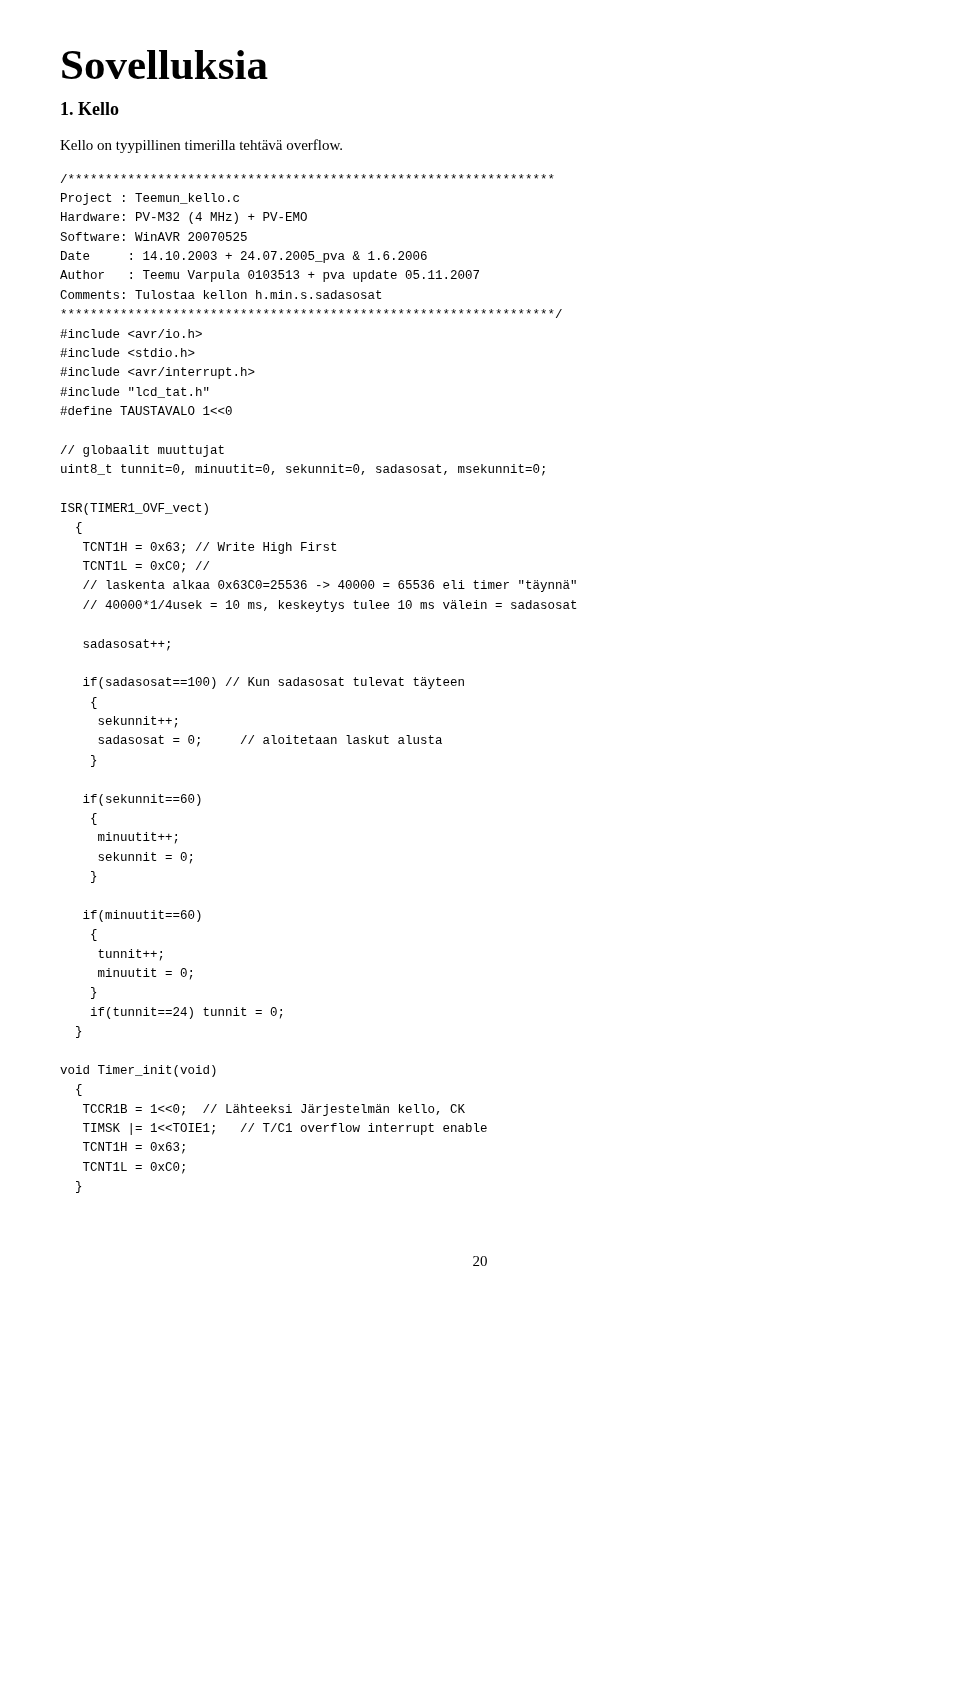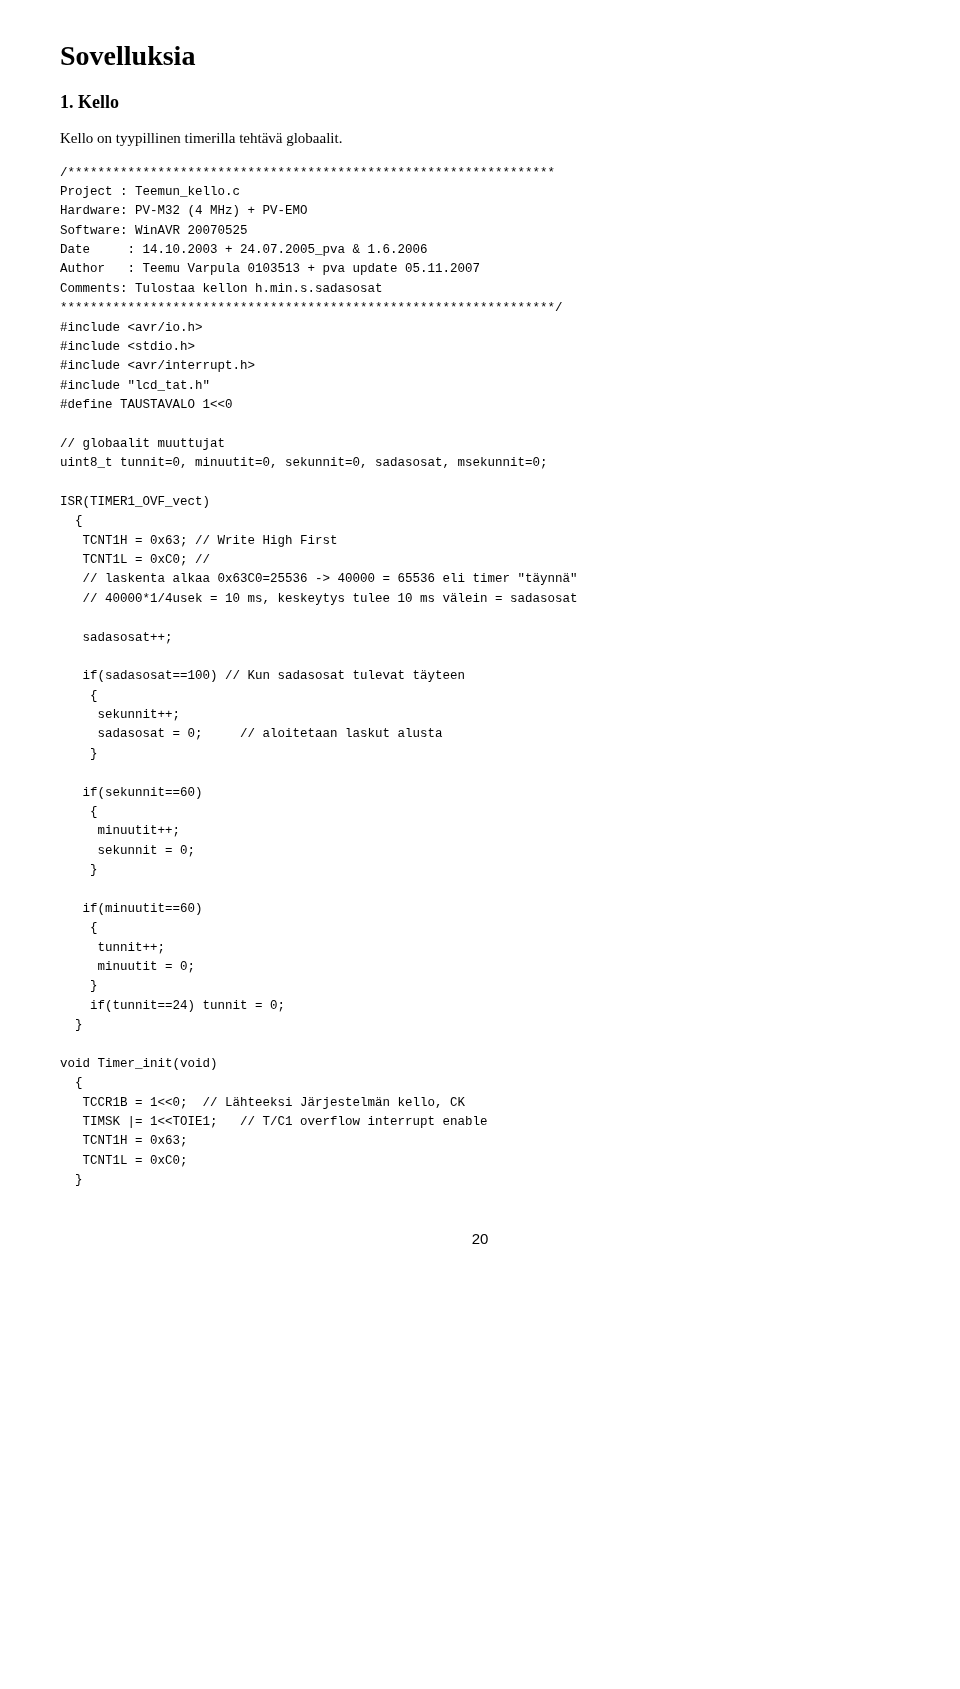--- a/index.html
+++ b/index.html
@@ -9,23 +9,23 @@
     }
     body {
       background: #ffffff;
       font-family: Georgia, 'Times New Roman', serif;
       color: #000000;
       width: 960px;
       min-height: 1689px;
       padding: 40px 60px 60px 60px;
     }
     h1.page-title {
-      font-size: 28px;
+      font-size: 43px;
       font-weight: bold;
-      margin-bottom: 20px;
+      margin-bottom: 10px;
     }
     h2.section-title {
       font-size: 18px;
       font-weight: bold;
       margin-bottom: 14px;
     }
     p.intro-text {
       font-size: 15px;
       margin-bottom: 14px;
       line-height: 1.5;
@@ -35,35 +35,35 @@
       font-size: 12.5px;
       line-height: 1.55;
       white-space: pre;
       background: #ffffff;
       color: #000000;
       margin-bottom: 10px;
     }
     .page-number {
       text-align: center;
       font-size: 15px;
-      margin-top: 40px;
-      font-family: Liberation Sans, sans-serif;
+      margin-top: 56px;
+      font-family: Liberation Serif, serif;
     }
   </style>
 </head>
 <body>
 
 <h1 class="page-title">Sovelluksia</h1>
 
 <h2 class="section-title">
   <span>1.</span>
   <span> <span>Kello</span></span>
 </h2>
 
-<p class="intro-text">Kello on tyypillinen timerilla tehtävä globaalit.</p>
+<p class="intro-text">Kello on tyypillinen timerilla tehtävä overflow.</p>
 
 <pre class="code-block">/*****************************************************************
 Project : Teemun_kello.c
 Hardware: PV-M32 (4 MHz) + PV-EMO
 Software: WinAVR 20070525
 Date     : 14.10.2003 + 24.07.2005_pva &amp; 1.6.2006
 Author   : Teemu Varpula 0103513 + pva update 05.11.2007
 Comments: Tulostaa kellon h.min.s.sadasosat
 ******************************************************************/
 #include &lt;avr/io.h&gt;

